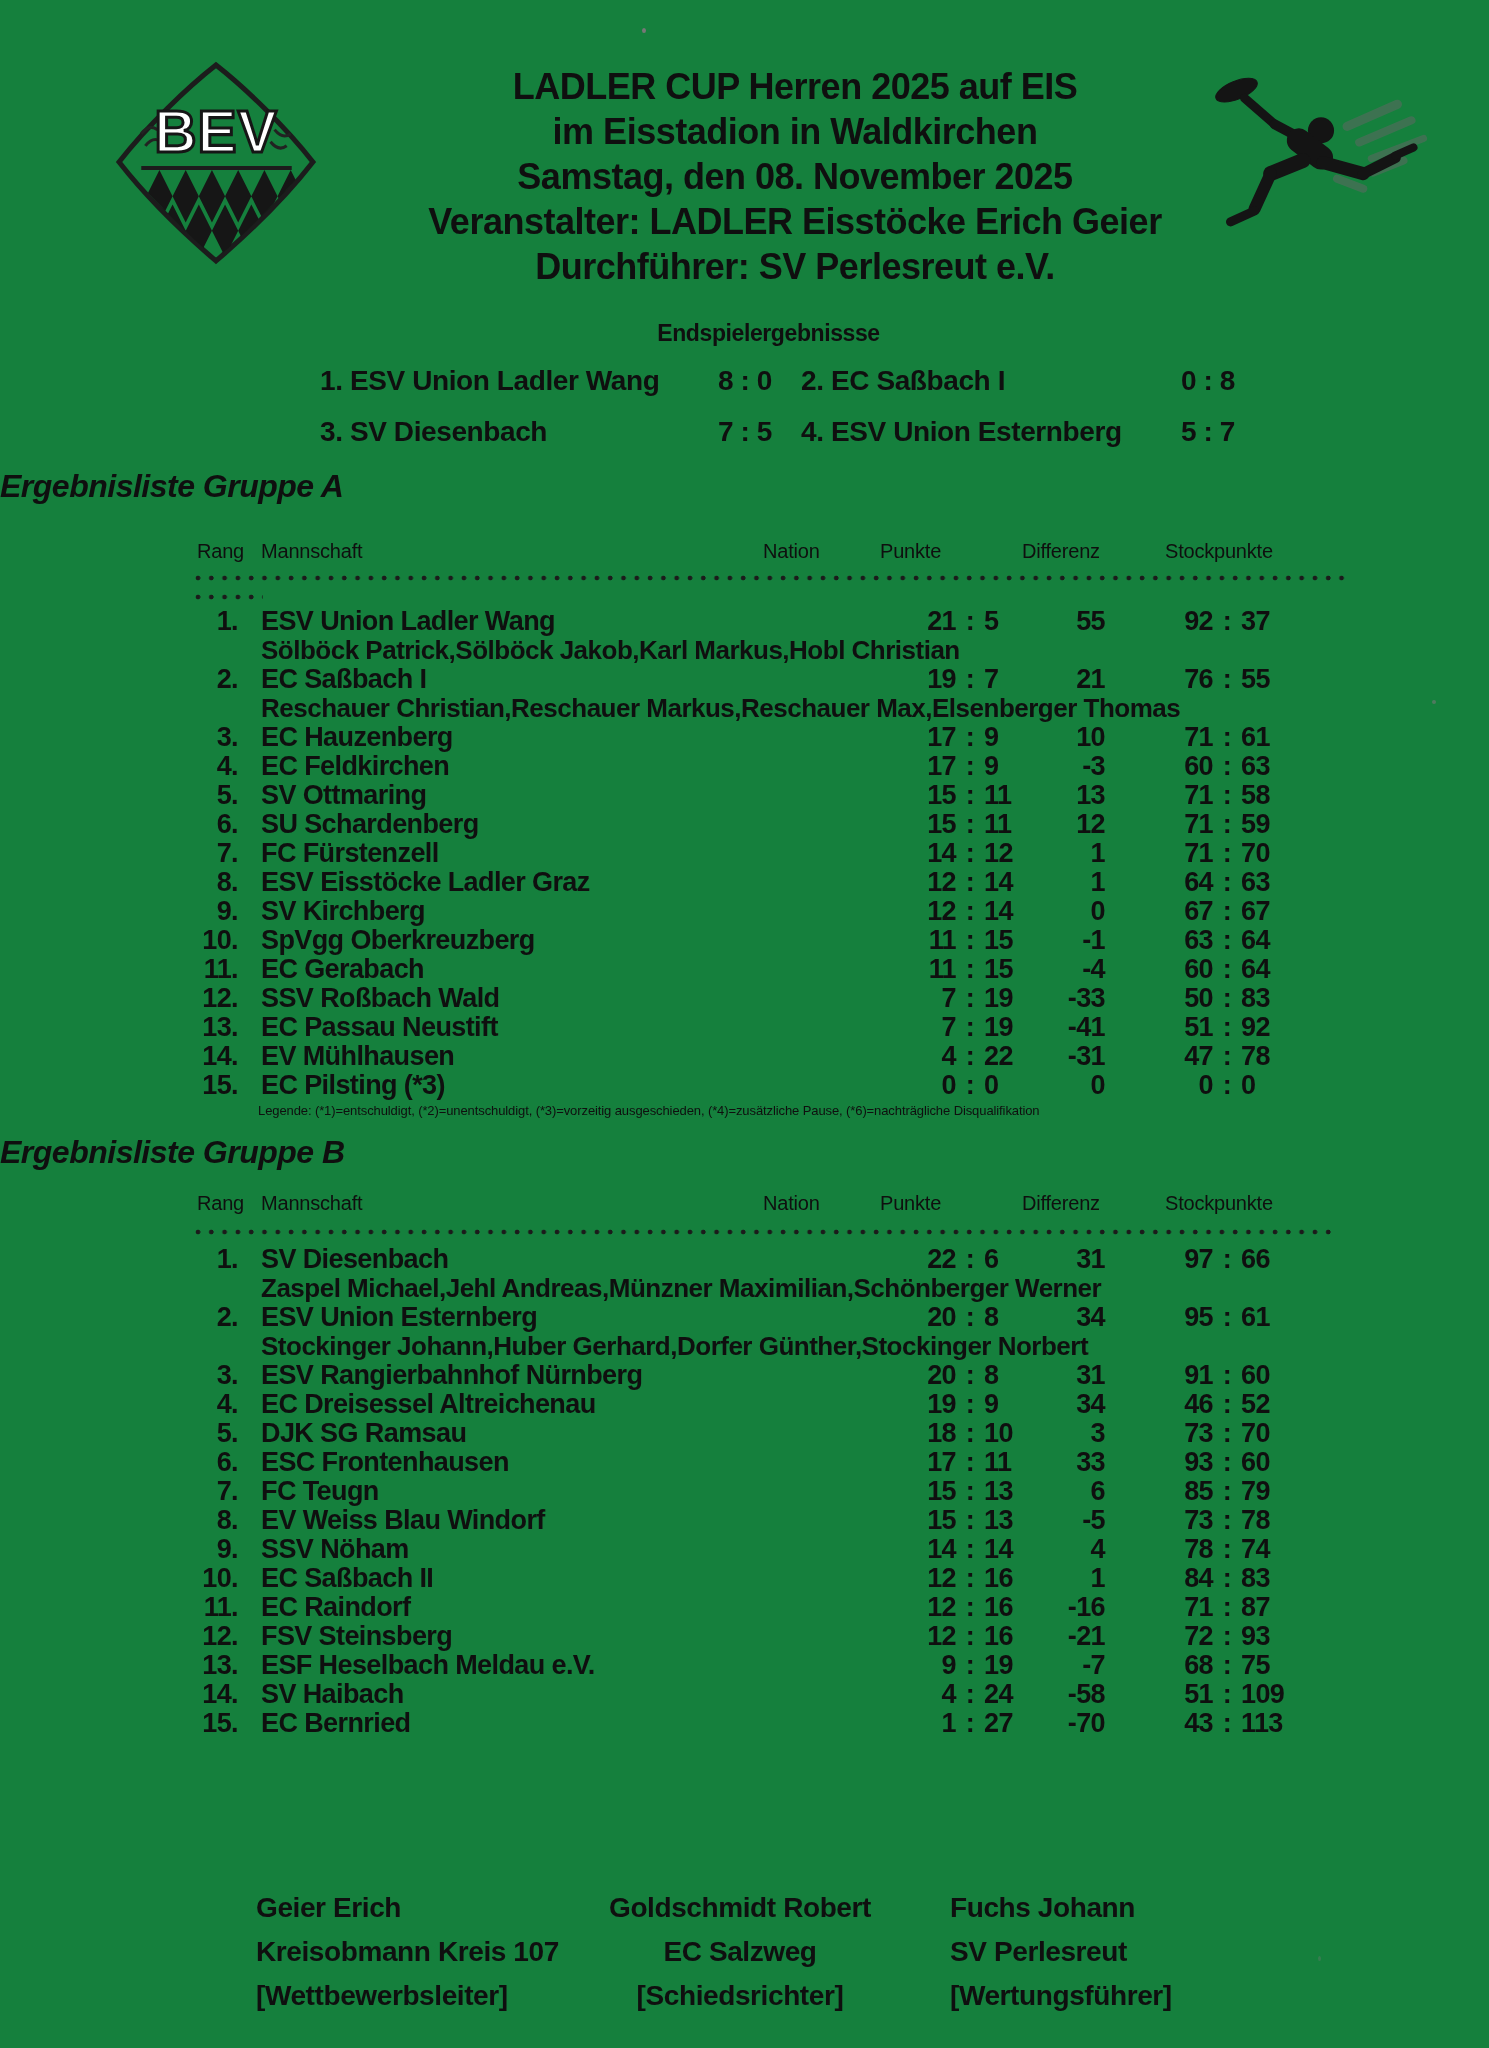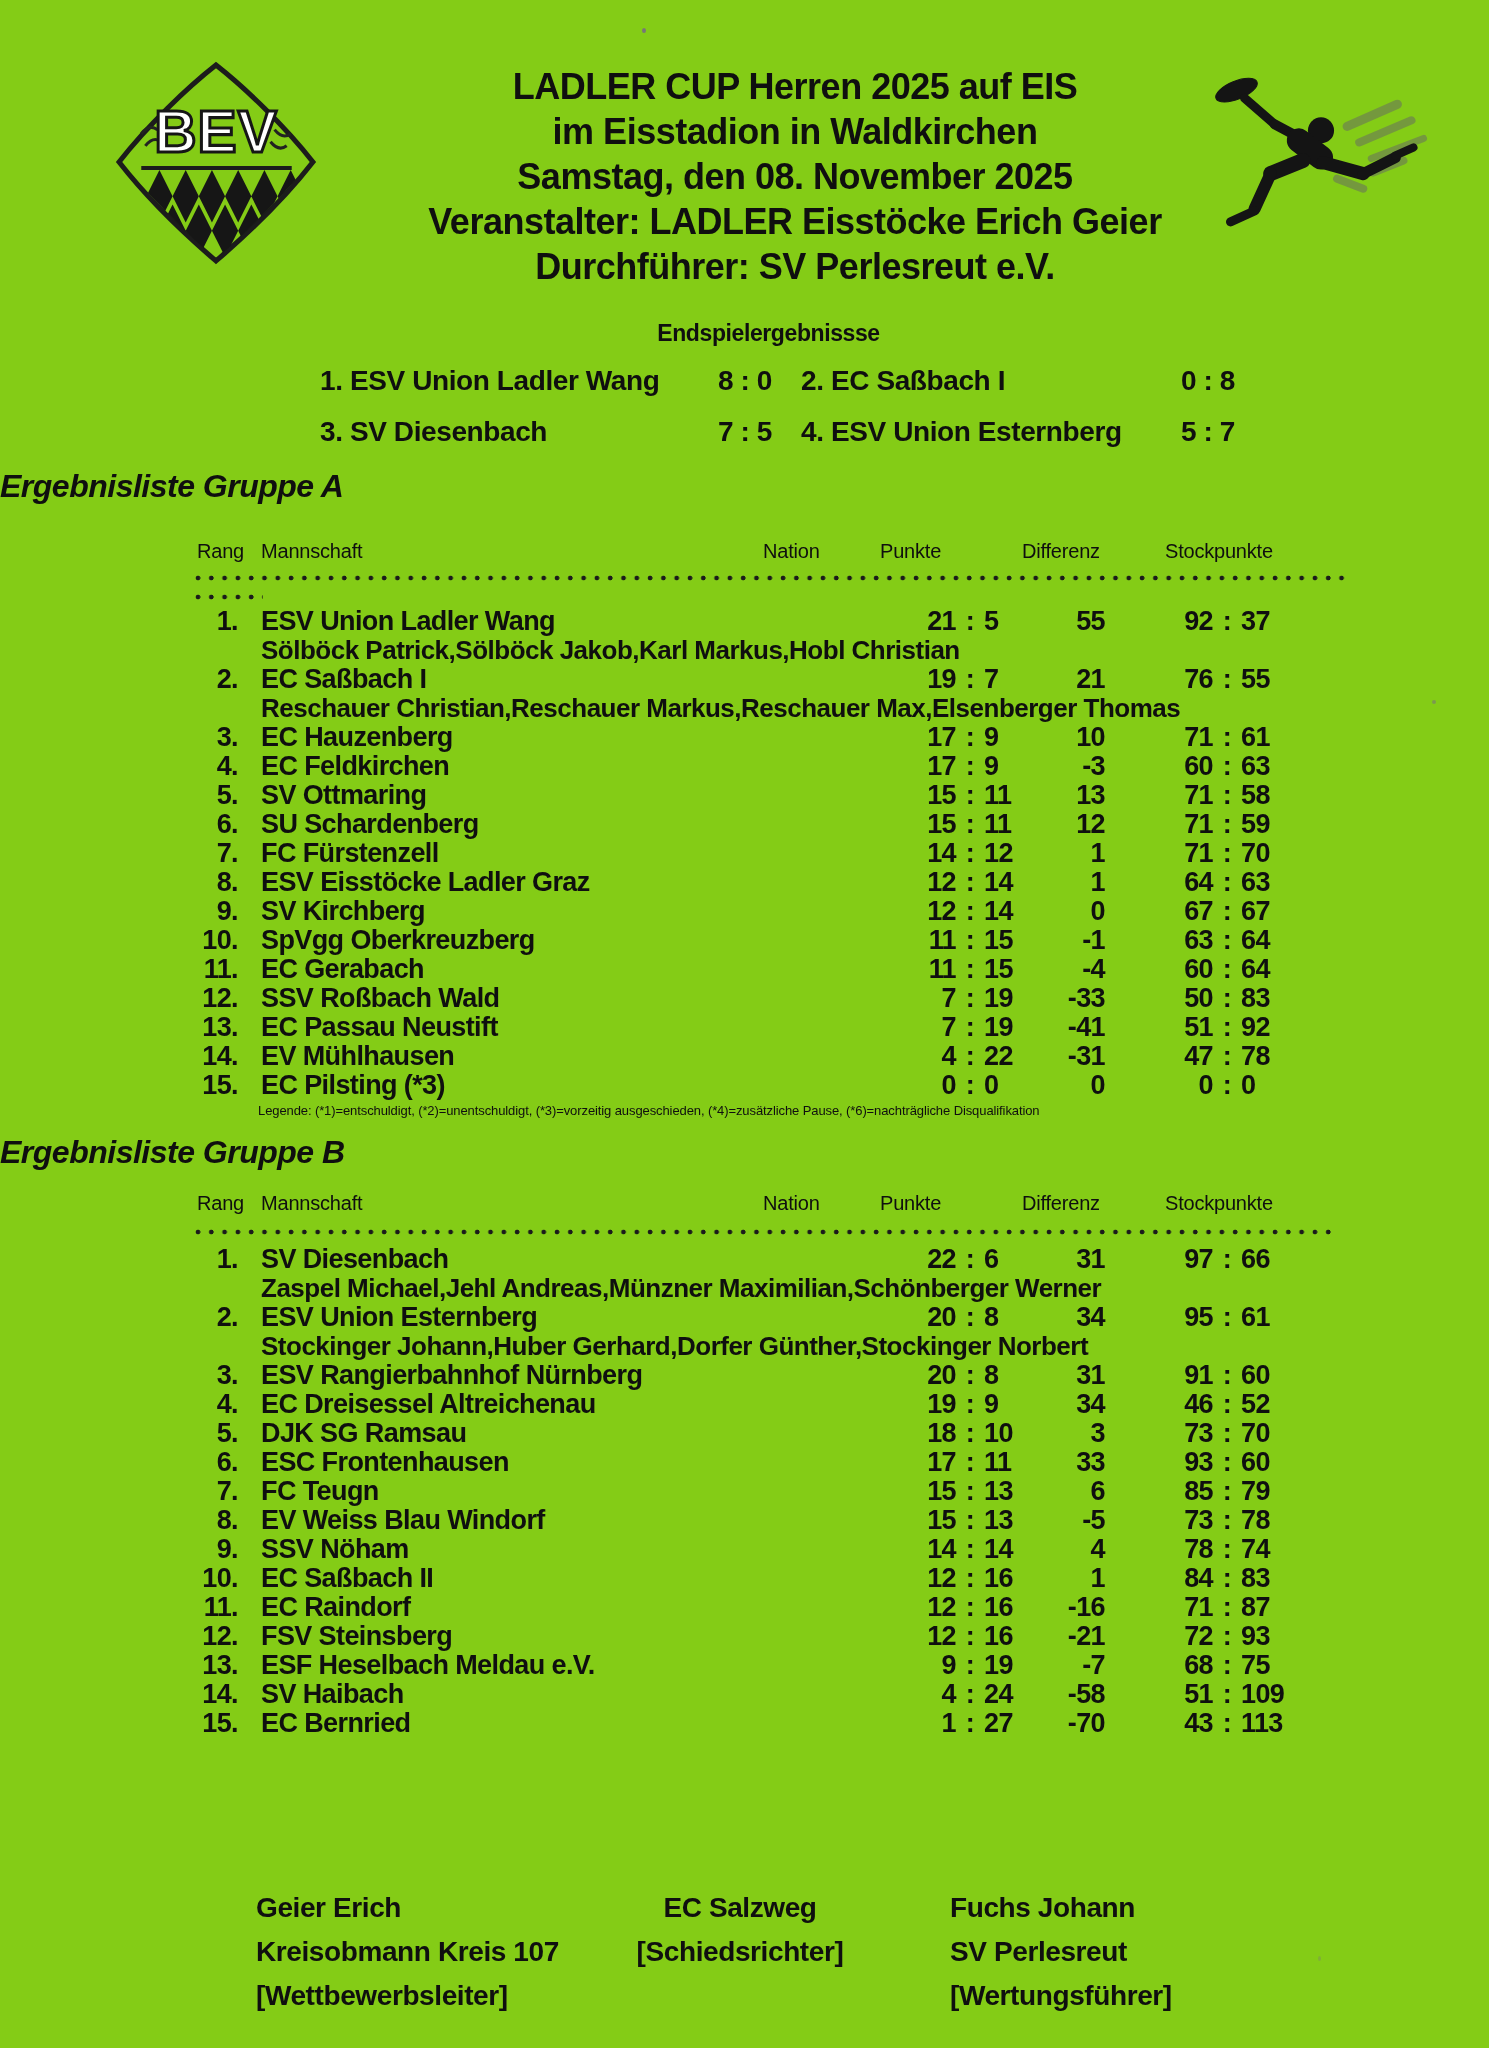--- a/index.html
+++ b/index.html
@@ -1,18 +1,18 @@
 <!DOCTYPE html>
 <html lang="de"><head>
 <meta charset="utf-8">
 <style>
   html,body { margin:0; padding:0; background:#e8e8e8; }
   .page {
     position:relative; width:1489px; height:2048px; margin:0 auto;
-    background:#84cc16; color:#0f0f0f; overflow:hidden;
+    background:#15803d; color:#0f0f0f; overflow:hidden;
     font-family:"Liberation Sans","DejaVu Sans",sans-serif;
   }
   
   .titles { position:absolute; top:64px; left:250px; width:1090px; text-align:center;
             font-weight:bold; font-size:36px; line-height:45px; letter-spacing:-0.5px; }
   .logo { position:absolute; top:56px; left:113px; width:207px; height:214px; }
   .pictogram { position:absolute; top:60px; left:1196px; width:252px; height:186px; }
 
   
   .finals-title { position:absolute; top:320px; left:0; width:1489px; text-align:center;
@@ -526,20 +526,21 @@
       </div>
   </div>
 
   <div class="footer">
     <div class="off1">
       <div>Geier Erich</div>
       <div>Kreisobmann Kreis 107</div>
       <div>[Wettbewerbsleiter]</div>
     </div>
     <div class="off2">
+      <div>Goldschmidt Robert</div>
       <div>EC Salzweg</div>
       <div>[Schiedsrichter]</div>
     </div>
     <div class="off3">
       <div>Fuchs Johann</div>
       <div>SV Perlesreut</div>
       <div>[Wertungsführer]</div>
     </div>
   </div>
 

